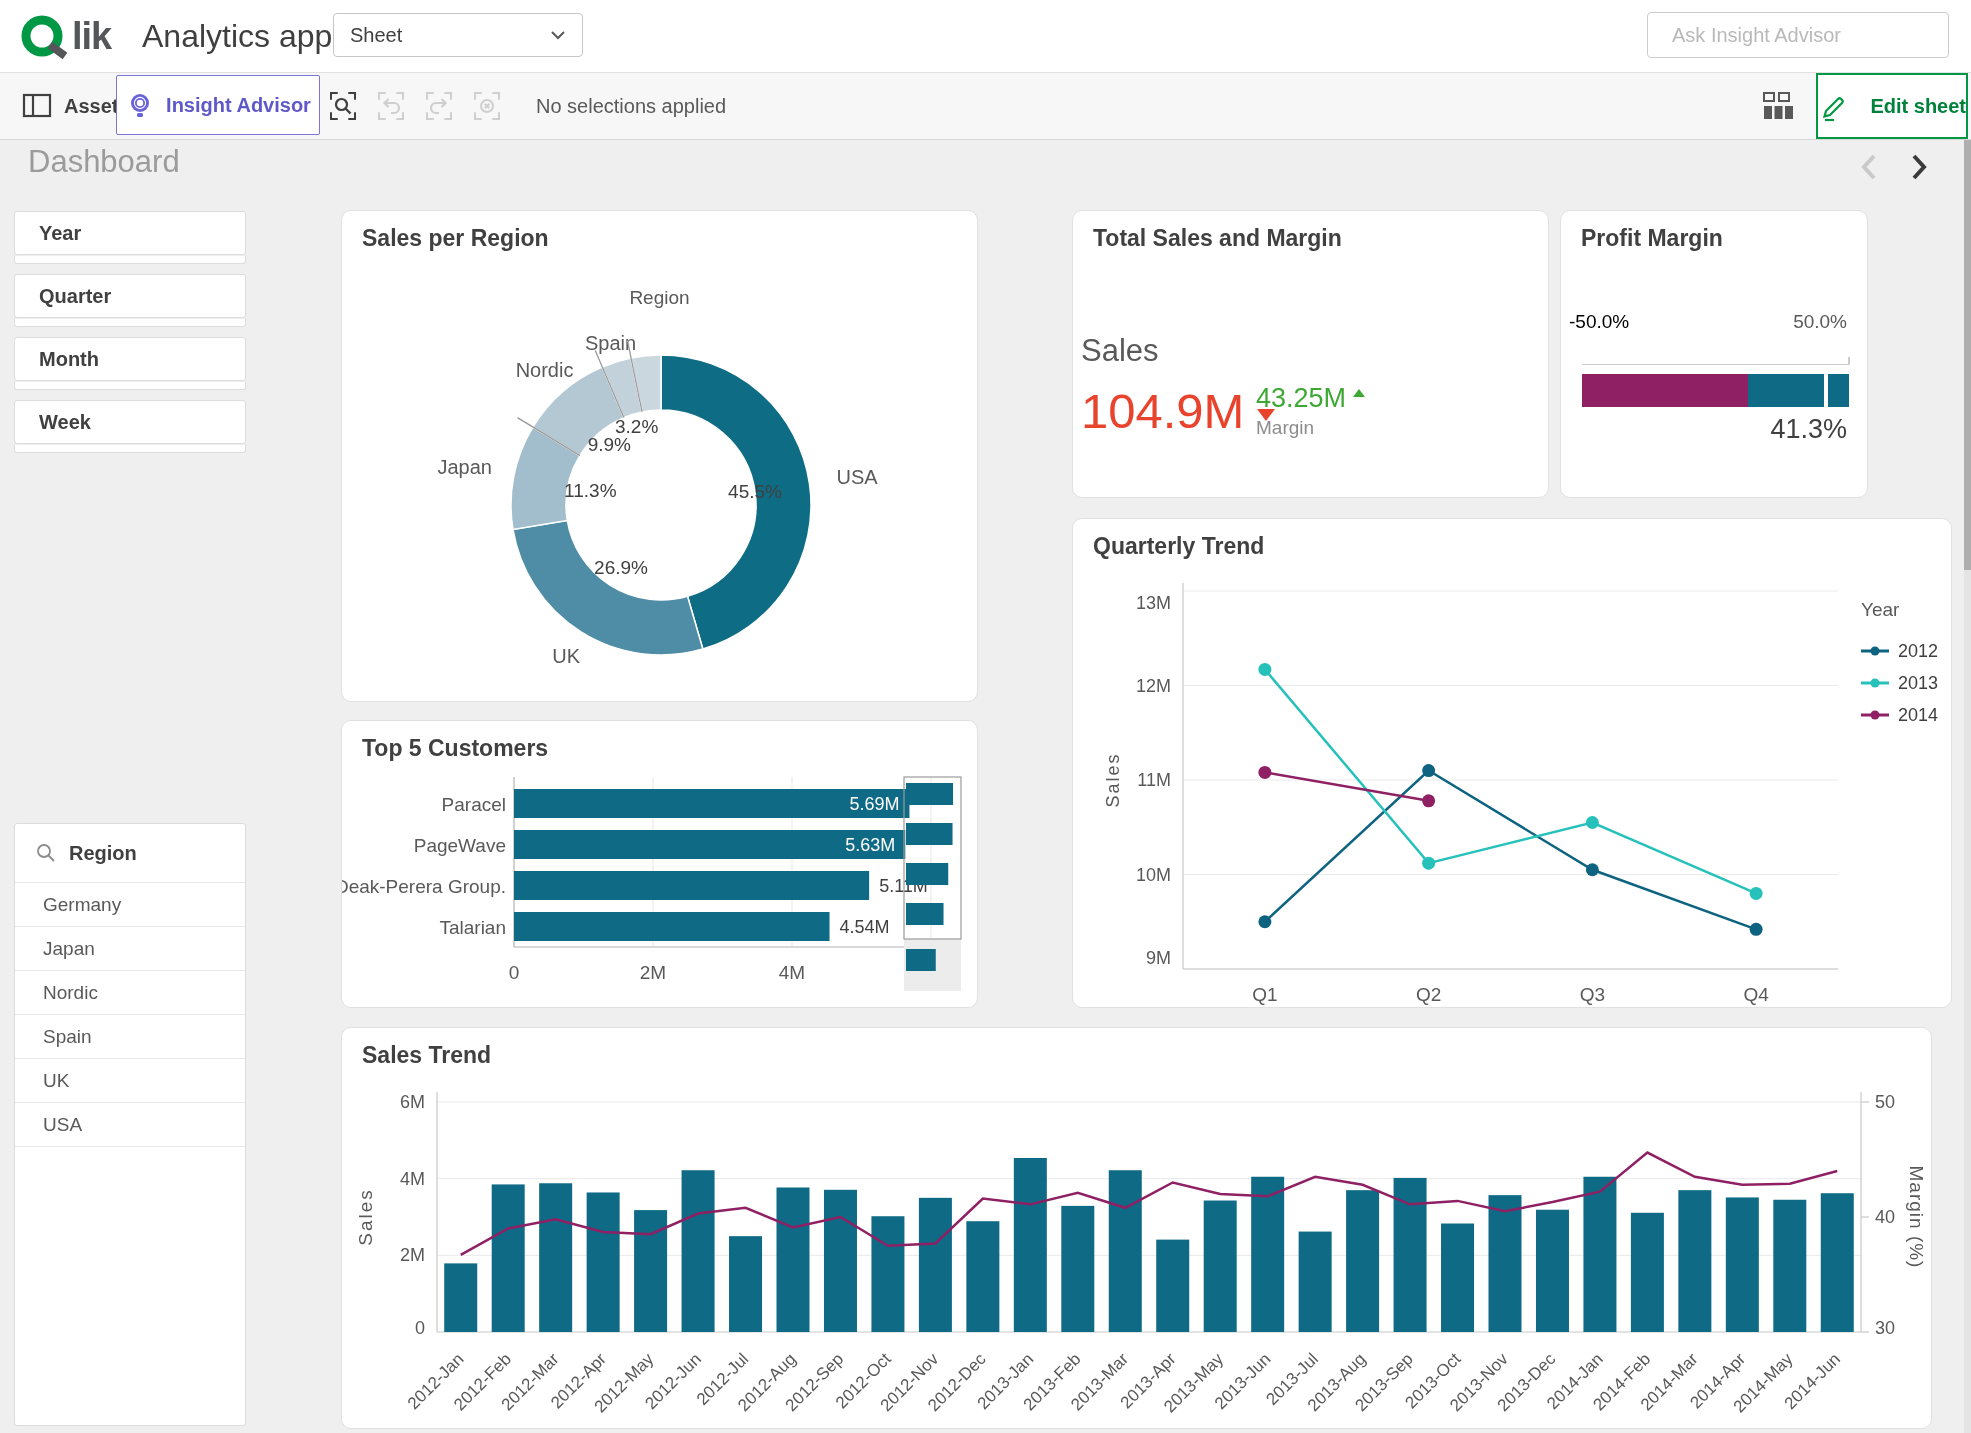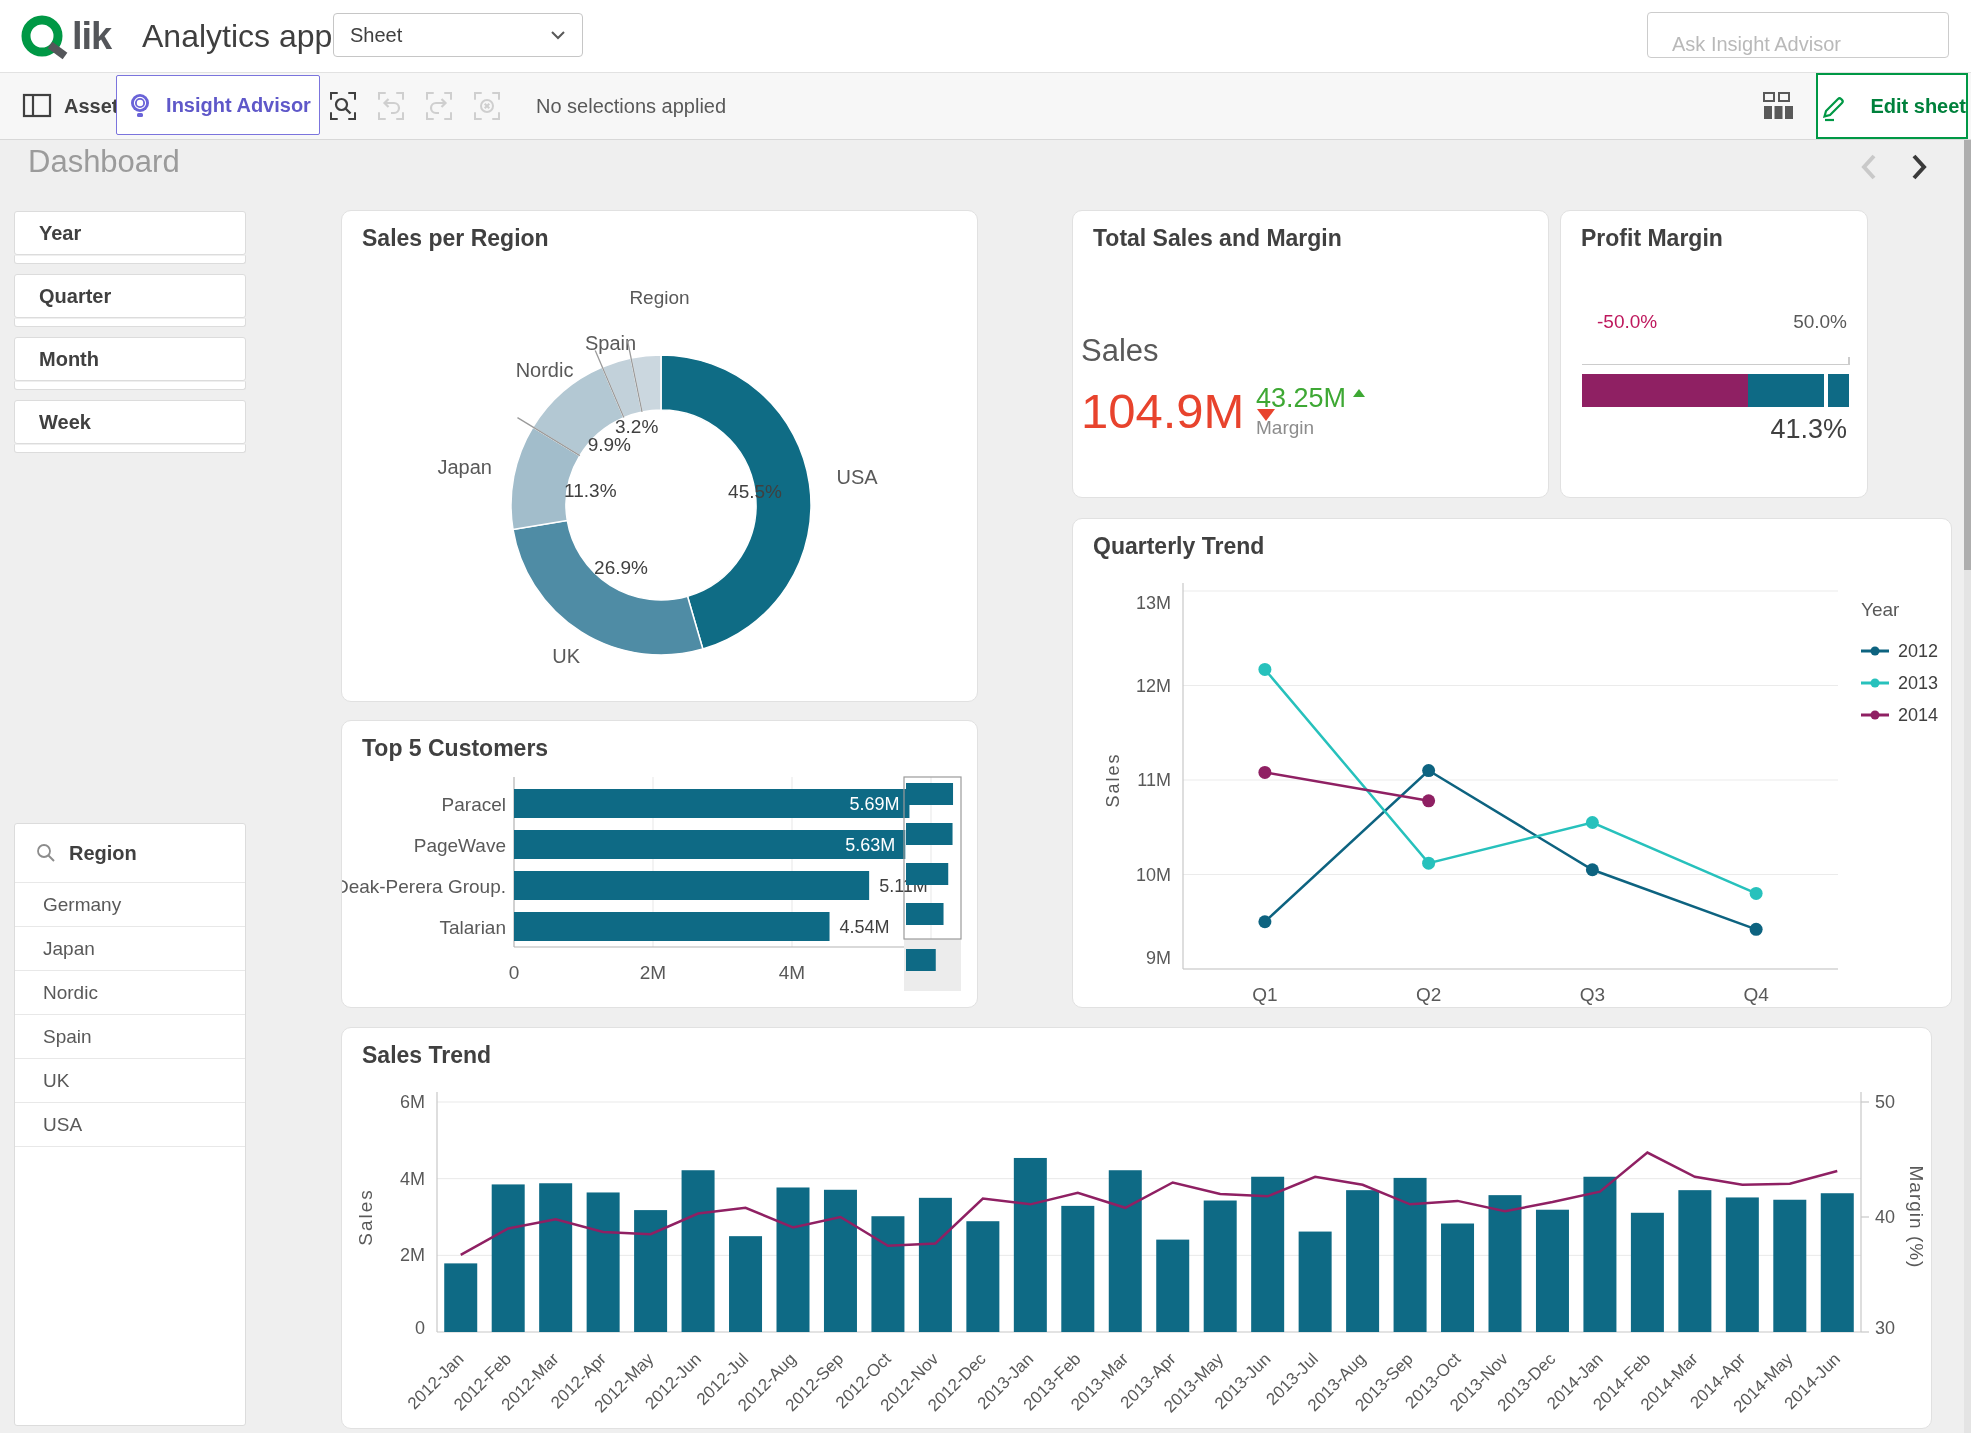--- a/index.html
+++ b/index.html
@@ -11,21 +11,21 @@
   .logo-lik{font-size:38px;font-weight:700;color:#54565a;letter-spacing:-1px;margin-left:2px;}
   .app-title{position:absolute;left:142px;top:0;height:72px;display:flex;align-items:center;font-size:32px;color:#3f3f3f;}
   .sheet-select{position:absolute;left:333px;top:13px;width:250px;height:44px;border:1px solid #c6c6c6;border-radius:4px;
       background:#fff;display:flex;align-items:center;justify-content:space-between;padding:0 16px;box-sizing:border-box;cursor:pointer;}
   .sheet-select span{font-size:20px;color:#404040;}
   .app-center{position:absolute;left:845px;top:0;height:72px;display:flex;align-items:center;gap:16px;}
   .app-icon{width:36px;height:36px;border-radius:6px;background:#f2f2f2;display:flex;align-items:center;justify-content:center;}
   .app-name{font-size:21px;font-weight:700;color:#404040;}
   .more-dots{font-size:22px;color:#595959;letter-spacing:3px;margin-left:8px;cursor:pointer;}
   .ask-box{position:absolute;right:22px;top:12px;width:302px;height:46px;border:1px solid #ccc;border-radius:4px;background:#fff;
-      display:flex;align-items:flex-end;padding:0 12px;box-sizing:border-box;gap:10px;}
+      display:flex;align-items:center;padding:0 12px;box-sizing:border-box;gap:10px;}
   .ask-box input{border:none;outline:none;font-size:20px;color:#404040;flex:1;font-family:inherit;background:transparent;}
   .ask-box input::placeholder{color:#b9b9b9;}
   
   .toolbar{position:absolute;top:73px;left:0;width:1971px;height:66px;background:#f7f7f7;border-bottom:1px solid #d8d8d8;z-index:5;}
   .assets-btn{position:absolute;left:22px;top:0;height:66px;display:flex;align-items:center;gap:12px;cursor:pointer;}
   .assets-btn span{font-size:20px;font-weight:700;color:#404040;}
   .ia-btn{position:absolute;left:116px;top:2px;height:60px;width:204px;background:#fff;border:1px solid #7b74dd;border-radius:2px;
       display:flex;align-items:center;justify-content:center;gap:11px;box-sizing:border-box;cursor:pointer;}
   .ia-btn span{font-size:20px;font-weight:700;color:#5f58c9;}
   .sel-icons{position:absolute;left:326px;top:16px;display:flex;gap:14px;}
@@ -57,21 +57,21 @@
   .kpi-sales-label{position:absolute;left:8px;top:122px;font-size:31px;color:#595959;}
   .kpi-primary{position:absolute;left:8px;top:172px;display:flex;align-items:center;gap:13px;}
   .kpi-primary .val{font-size:49px;color:#e8432d;}
   .tri-down{width:0;height:0;border-left:9px solid transparent;border-right:9px solid transparent;border-top:12px solid #e8432d;margin-top:8px;}
   .kpi-secondary{position:absolute;left:183px;top:172px;}
   .kpi-secondary .row{display:flex;align-items:flex-start;gap:7px;}
   .kpi-secondary .val{font-size:27px;color:#3ea834;}
   .tri-up{width:0;height:0;border-left:6px solid transparent;border-right:6px solid transparent;border-bottom:8px solid #3ea834;margin-top:6px;}
   .kpi-secondary .lbl{font-size:19px;color:#8c8c8c;margin-top:3px;}
   
-  .gauge-min{position:absolute;left:36px;top:100px;font-size:19px;color:#be185d;}
+  .gauge-min{position:absolute;left:8px;top:100px;font-size:19px;color:#000000;}
   .gauge-max{position:absolute;right:20px;top:100px;font-size:19px;color:#595959;}
   .gauge-axis{position:absolute;left:21px;top:153px;width:267px;height:1px;background:#ccc;}
   .gauge-axis-tick{position:absolute;left:287px;top:146px;width:2px;height:8px;background:#ccc;}
   .gauge-bar{position:absolute;left:21px;top:163px;width:267px;height:33px;}
   .gauge-value{position:absolute;right:20px;top:203px;font-size:27px;color:#404040;}
   
   .lt-legend{position:absolute;left:788px;top:80px;width:120px;}
   .lt-legend .lg-title{font-size:19px;color:#595959;margin-bottom:18px;}
   .lg-item{display:flex;align-items:center;gap:9px;height:24px;margin-bottom:8px;cursor:pointer;}
   .lg-item span{font-size:18px;color:#404040;}

